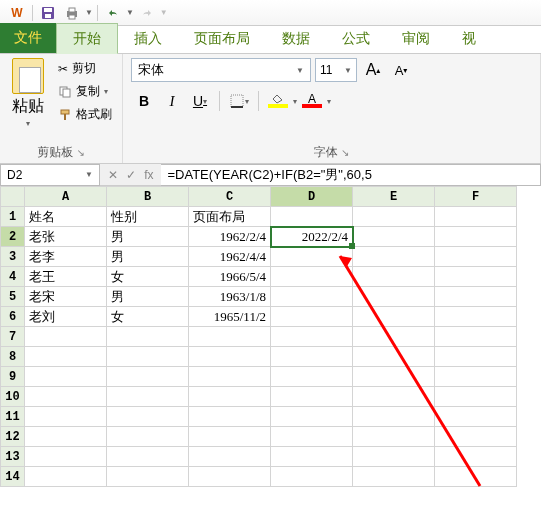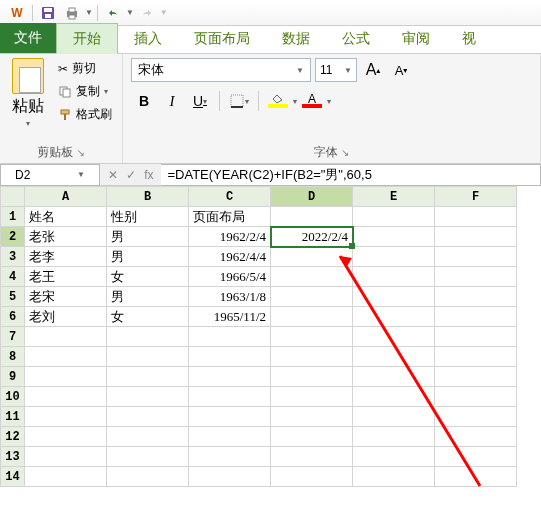--- a/index.html
+++ b/index.html
@@ -5,21 +5,21 @@
 * { margin: 0; padding: 0; box-sizing: border-box; font-family: "Microsoft YaHei", SimSun, sans-serif; }
 body { background: #fff; width: 541px; height: 526px; overflow: hidden; font-size: 12px; position: relative; }
 
 .qat { height: 26px; background: linear-gradient(#fff, #f5f5f5); display: flex; align-items: center; padding-left: 6px; gap: 2px; border-bottom: 1px solid #ccc; }
 .qat-box { width: 22px; height: 20px; display: flex; align-items: center; justify-content: center; }
 .qat-sep { width: 1px; height: 16px; background: #ccc; margin: 0 2px; }
 .qat-drop { color: #666; font-size: 8px; }
 
 .tabs { height: 28px; display: flex; align-items: flex-end; background: #fff; border-bottom: 1px solid #ccc; }
 .tab { padding: 6px 16px 5px; font-size: 14px; color: #4d7c0f; cursor: pointer; }
-.tab.file { background: #2e7d32; color: #ffffff; padding: 6px 14px; }
+.tab.file { background: #2e7d32; color: #fde047; padding: 6px 14px; }
 .tab.active { background: #dff0d8; border: 1px solid #a5c896; border-bottom: 1px solid #dff0d8; position: relative; top: 1px; }
 
 .ribbon { height: 110px; background: #f5f5f5; border-bottom: 1px solid #ccc; display: flex; }
 .group { border-right: 1px solid #ddd; display: flex; flex-direction: column; padding: 4px 6px 2px; }
 .group-body { flex: 1; display: flex; gap: 4px; }
 .group-label { text-align: center; font-size: 12px; color: #555; padding-top: 2px; }
 
 .paste-col { display: flex; flex-direction: column; align-items: center; gap: 2px; width: 44px; }
 .paste-icon { width: 32px; height: 36px; background: #f9e6a8; border: 1px solid #d4a500; border-radius: 2px; position: relative; }
 .paste-icon::after { content: ""; position: absolute; top: 8px; left: 6px; width: 20px; height: 24px; background: #fff; border: 1px solid #aaa; }
@@ -37,21 +37,21 @@
 .font-row2 { display: flex; align-items: center; gap: 2px; }
 .fb { width: 26px; height: 26px; display: flex; align-items: center; justify-content: center; cursor: pointer; }
 .fb.bold { font-weight: bold; font-size: 14px; }
 .fb.italic { font-style: italic; font-family: serif; font-size: 15px; }
 .fb.under { text-decoration: underline; font-size: 14px; }
 .color-swatch { width: 20px; height: 4px; display: block; }
 
 .dialog-launcher { text-align: right; font-size: 10px; color: #888; }
 
 .namebox-row { height: 22px; background: #f0f0f0; border-bottom: 1px solid #ccc; display: flex; align-items: center; }
-.name-box { width: 100px; height: 22px; background: #fff; border: 1px solid #bbb; display: flex; align-items: center; padding: 0 14px; font-size: 12px; }
+.name-box { width: 100px; height: 22px; background: #fff; border: 1px solid #bbb; display: flex; align-items: center; padding: 0 6px; font-size: 12px; }
 .nb-btns { display: flex; align-items: center; gap: 8px; padding: 0 8px; color: #888; }
 .fx { font-size: 12px; }
 .formula-bar { flex: 1; background: #fff; height: 22px; border: 1px solid #bbb; border-left: none; display: flex; align-items: center; padding: 0 6px; font-family: "Courier New", monospace; font-size: 13px; overflow: hidden; white-space: nowrap; }
 
 .sheet { position: relative; }
 table { border-collapse: collapse; table-layout: fixed; }
 .hcorner, .colh, .rowh, td { border: 1px solid #d4d4d4; }
 .hcorner { width: 24px; height: 20px; background: #e6efe0; }
 .colh { background: #e6efe0; text-align: center; font-size: 12px; height: 20px; width: 82px; font-family: "Courier New", monospace; }
 .colh.active { background: #c5dca8; }

